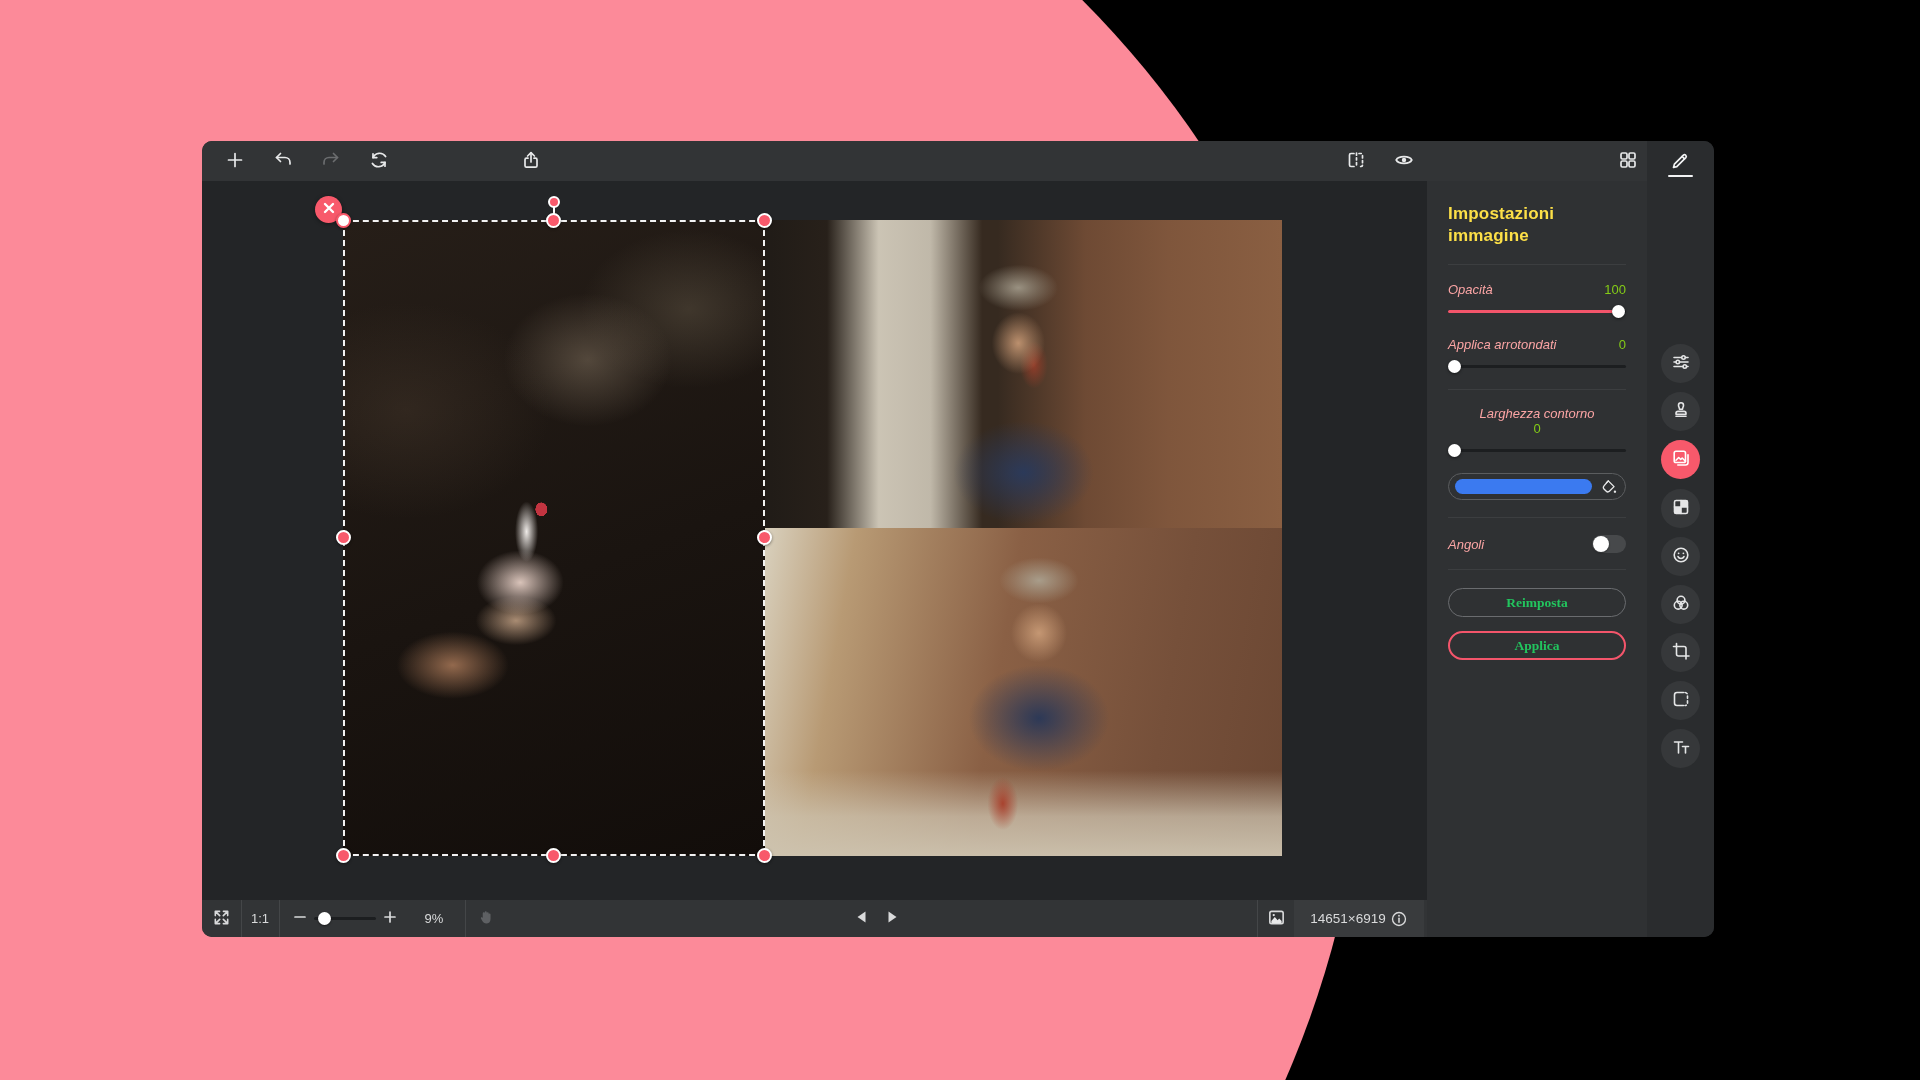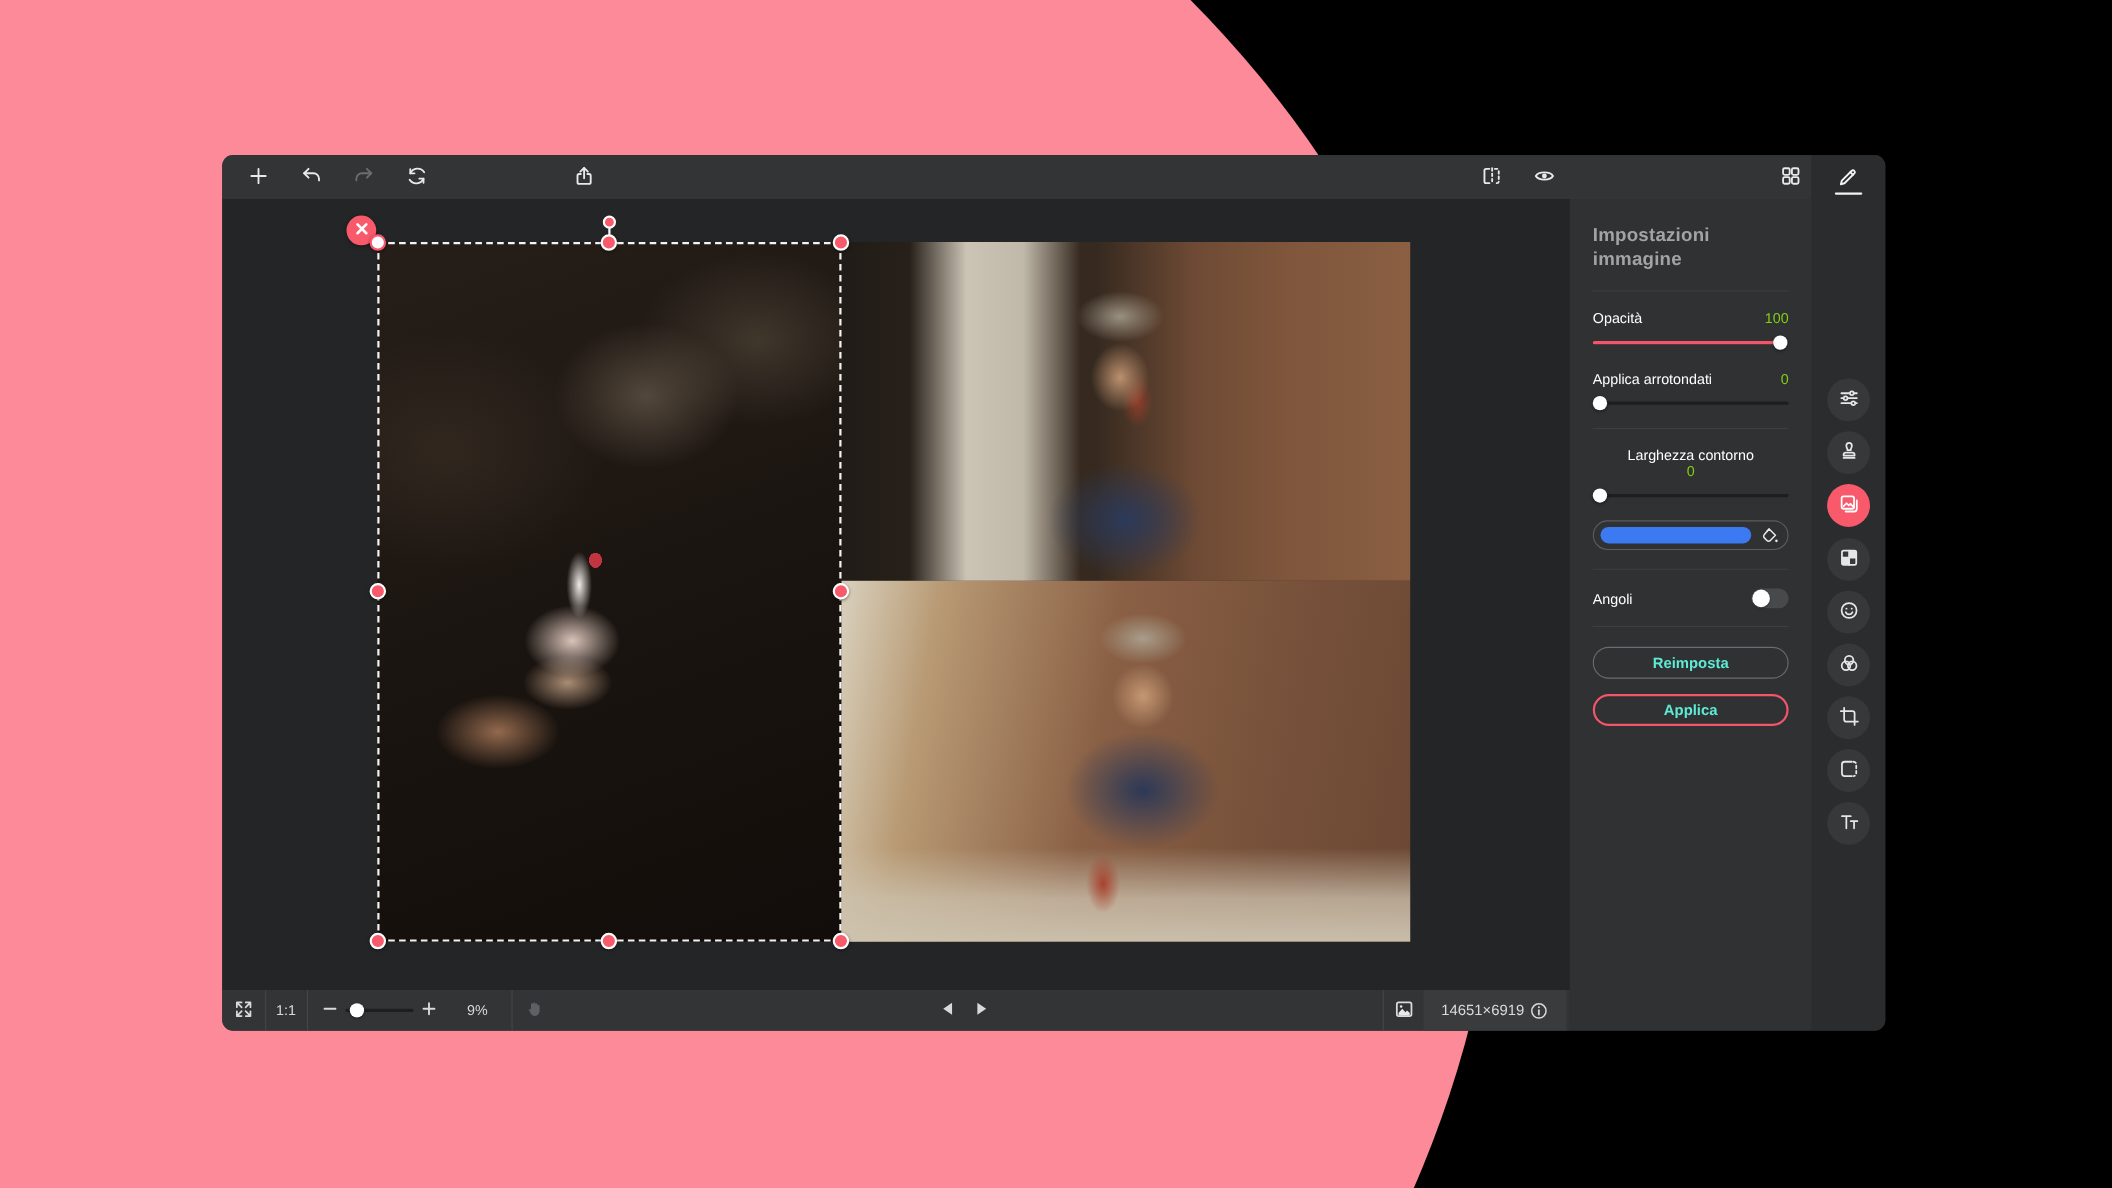--- a/index.html
+++ b/index.html
@@ -71,35 +71,35 @@
   .bb-div{position:absolute;top:0;width:1px;height:100%;background:rgba(255,255,255,.09);}
   .bbtn{position:absolute;top:0;height:37px;border:none;background:none;display:flex;align-items:center;justify-content:center;cursor:pointer;padding:0;}
   .bbtn svg{stroke:#D9DADB;fill:none;stroke-width:1.7;stroke-linecap:round;stroke-linejoin:round;}
   .bb-text{position:absolute;top:0;height:37px;display:flex;align-items:center;justify-content:center;color:#D9DADB;font-size:13px;}
   .bb-track{position:absolute;left:112px;top:17px;width:62px;height:3px;border-radius:2px;background:#1C1E20;}
   .bb-thumb{position:absolute;left:4px;top:-5px;width:13px;height:13px;border-radius:50%;background:#fff;box-shadow:0 1px 2px rgba(0,0,0,.5);}
   .dims-box{position:absolute;left:1092px;top:0;width:130px;height:37px;background:#393B3D;display:flex;align-items:center;justify-content:center;gap:4px;}
   .dims-box .txt{color:#D9DADB;font-size:13.5px;}
   
   .panel{width:220px;background:#2F3133;padding:0 21px;color:#E4E5E6;}
-  .panel-title{font-size:17px;font-weight:bold;line-height:1.3;padding-top:22px;letter-spacing:.2px;color:#a3a3a3;}
+  .panel-title{font-size:17px;font-weight:bold;line-height:1.3;padding-top:22px;letter-spacing:.2px;color:#fde047;}
   .p-div{height:1px;background:#3C3E40;margin:0 0;}
   .p-row{display:flex;justify-content:space-between;align-items:center;}
-  .p-label{font-size:13px;color:#ffffff;}
+  .p-label{font-size:13px;color:#fca5a5;font-style:italic;}
   .p-value{font-size:13px;color:#84cc16;}
   .p-slider{position:relative;height:13px;margin-top:8px;}
   .p-slider .track{position:absolute;left:0;right:0;top:5px;height:3px;border-radius:2px;background:#1C1E20;}
   .p-slider .fill{position:absolute;left:0;top:5px;height:3px;border-radius:2px;background:#F4556B;}
   .p-slider .thumb{position:absolute;top:0;width:13px;height:13px;border-radius:50%;background:#fff;box-shadow:0 1px 3px rgba(0,0,0,.5);}
   .color-pill{margin-top:16px;height:27px;border:1px solid #5B5D5F;border-radius:14px;display:flex;align-items:center;padding:0 7px 0 6px;cursor:pointer;background:none;width:100%;}
   .color-pill .bar{flex:1;height:15px;border-radius:8px;background:#3B7AF0;margin-right:8px;}
   .color-pill svg{stroke:#E8E9EA;fill:none;stroke-width:1.5;stroke-linecap:round;stroke-linejoin:round;flex:none;}
   .toggle{position:relative;width:34px;height:18px;border-radius:9px;background:#47494B;border:none;cursor:pointer;padding:0;}
   .toggle .knob{position:absolute;left:1px;top:1px;width:16px;height:16px;border-radius:50%;background:#fff;box-shadow:0 1px 2px rgba(0,0,0,.4);}
-  .p-btn{display:block;width:100%;height:29px;border-radius:15px;background:none;color:#5eead4;font-size:13.5px;font-weight:bold;cursor:pointer;font-family:Liberation Sans, sans-serif;}
+  .p-btn{display:block;width:100%;height:29px;border-radius:15px;background:none;color:#22c55e;font-size:13.5px;font-weight:bold;cursor:pointer;font-family:Liberation Serif, serif;}
   .p-btn.reset{border:1.5px solid #6A6C6F;}
   .p-btn.apply{border:2px solid #F4556B;}
   
   .strip{width:67px;background:#2A2C2E;position:relative;flex:none;}
   .strip-edit{position:absolute;left:14px;top:2px;width:38px;height:38px;border:none;background:none;display:flex;align-items:center;justify-content:center;cursor:pointer;padding:0;}
   .strip-edit svg{stroke:#F2F3F4;fill:none;stroke-width:1.7;stroke-linecap:round;stroke-linejoin:round;}
   .strip-underline{position:absolute;left:21px;top:34px;width:25px;height:2px;background:#F2F3F4;border-radius:1px;}
   .sbtn{position:absolute;left:14px;width:39px;height:39px;border-radius:50%;background:#36383A;border:none;display:flex;align-items:center;justify-content:center;cursor:pointer;padding:0;}
   .sbtn svg{stroke:#E5E6E7;fill:none;stroke-width:1.6;stroke-linecap:round;stroke-linejoin:round;}
   .sbtn.active{background:#F8596B;}

